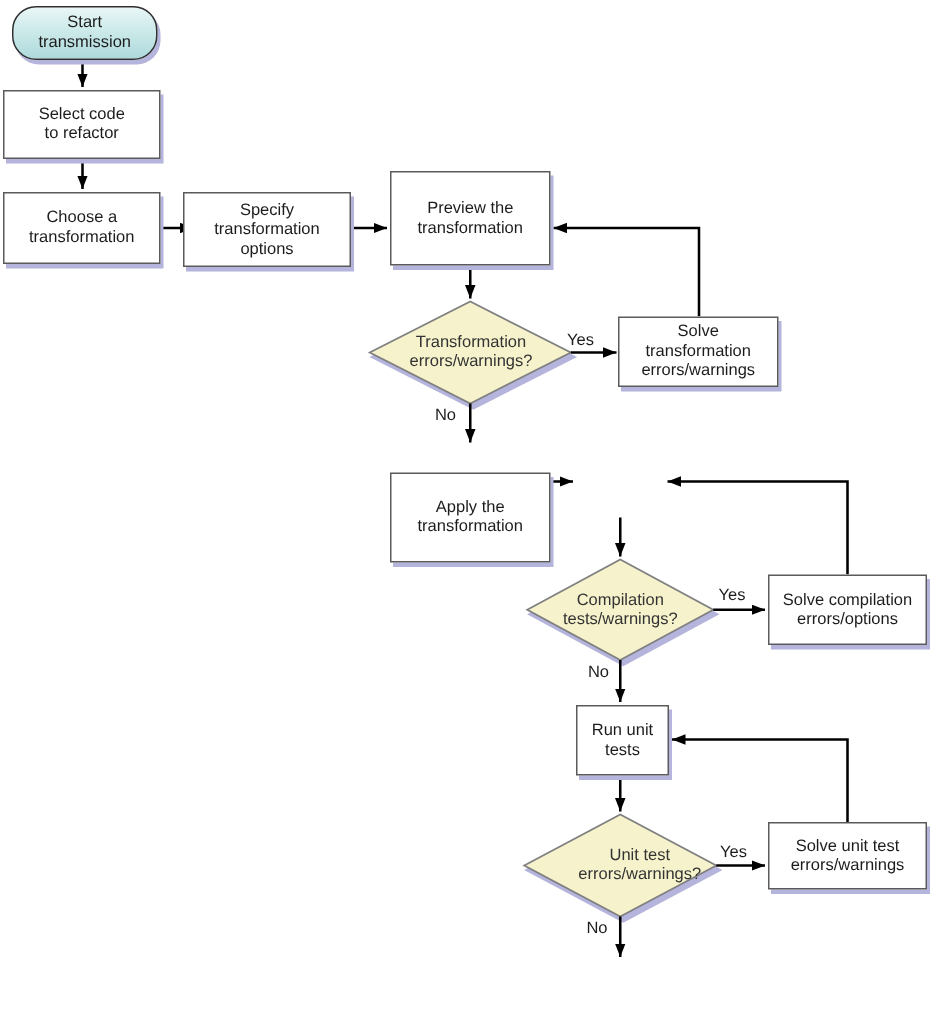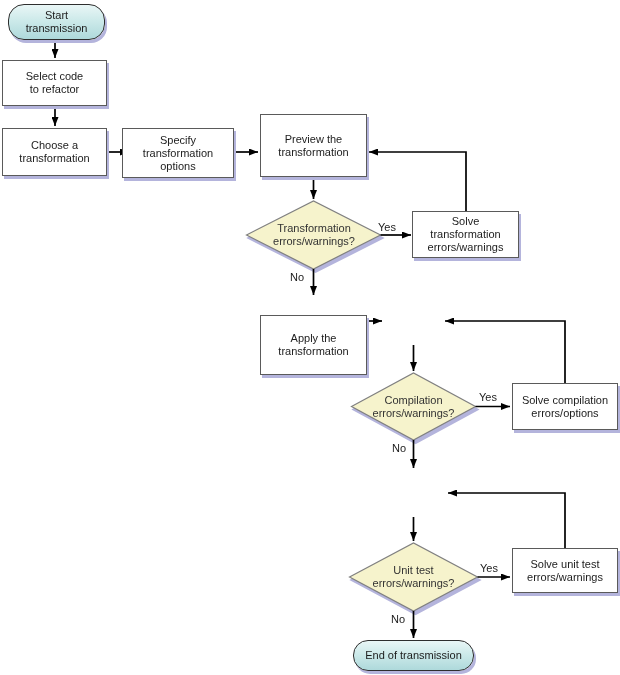--- a/index.html
+++ b/index.html
@@ -152,33 +152,34 @@
 
   <div class="node process" style="left:412px; top:211px; width:107px; height:47px;">Solve
 transformation
 errors/warnings</div>
 
   <div class="node process" style="left:260px; top:297px; width:107px; height:60px;margin-top:18px;">Apply the
 transformation</div>
 
 
   <div class="decision-label" style="left:352px; top:386px; width:123px; height:42px;">Compilation
-errors/warnings?</div>
+tests/warnings?</div>
 
   <div class="node process" style="left:512px; top:383px; width:106px; height:47px;">Solve compilation
 errors/options</div>
 
+  <div class="node process" style="left:384px; top:470px; width:62px; height:47px;">Run unit
+tests</div>
 
-  <div class="decision-label" style="left:352px; top:556px; width:123px; height:42px;">Unit test
+  <div class="decision-label" style="left:365px; top:556px; width:123px; height:42px;">Unit test
 errors/warnings?</div>
 
   <div class="node process" style="left:512px; top:548px; width:106px; height:45px;">Solve unit test
 errors/warnings</div>
 
-  <div class="node terminal end" style="left:353px; top:640px; width:121px; height:31px;">End of transmission</div>
 
   <div class="edge-label" style="left:387px; top:227px;">Yes</div>
   <div class="edge-label" style="left:297px; top:277px;">No</div>
   <div class="edge-label" style="left:488px; top:397px;">Yes</div>
   <div class="edge-label" style="left:399px; top:448px;">No</div>
   <div class="edge-label" style="left:489px; top:568px;">Yes</div>
   <div class="edge-label" style="left:398px; top:619px;">No</div>
 
 </div>
 

